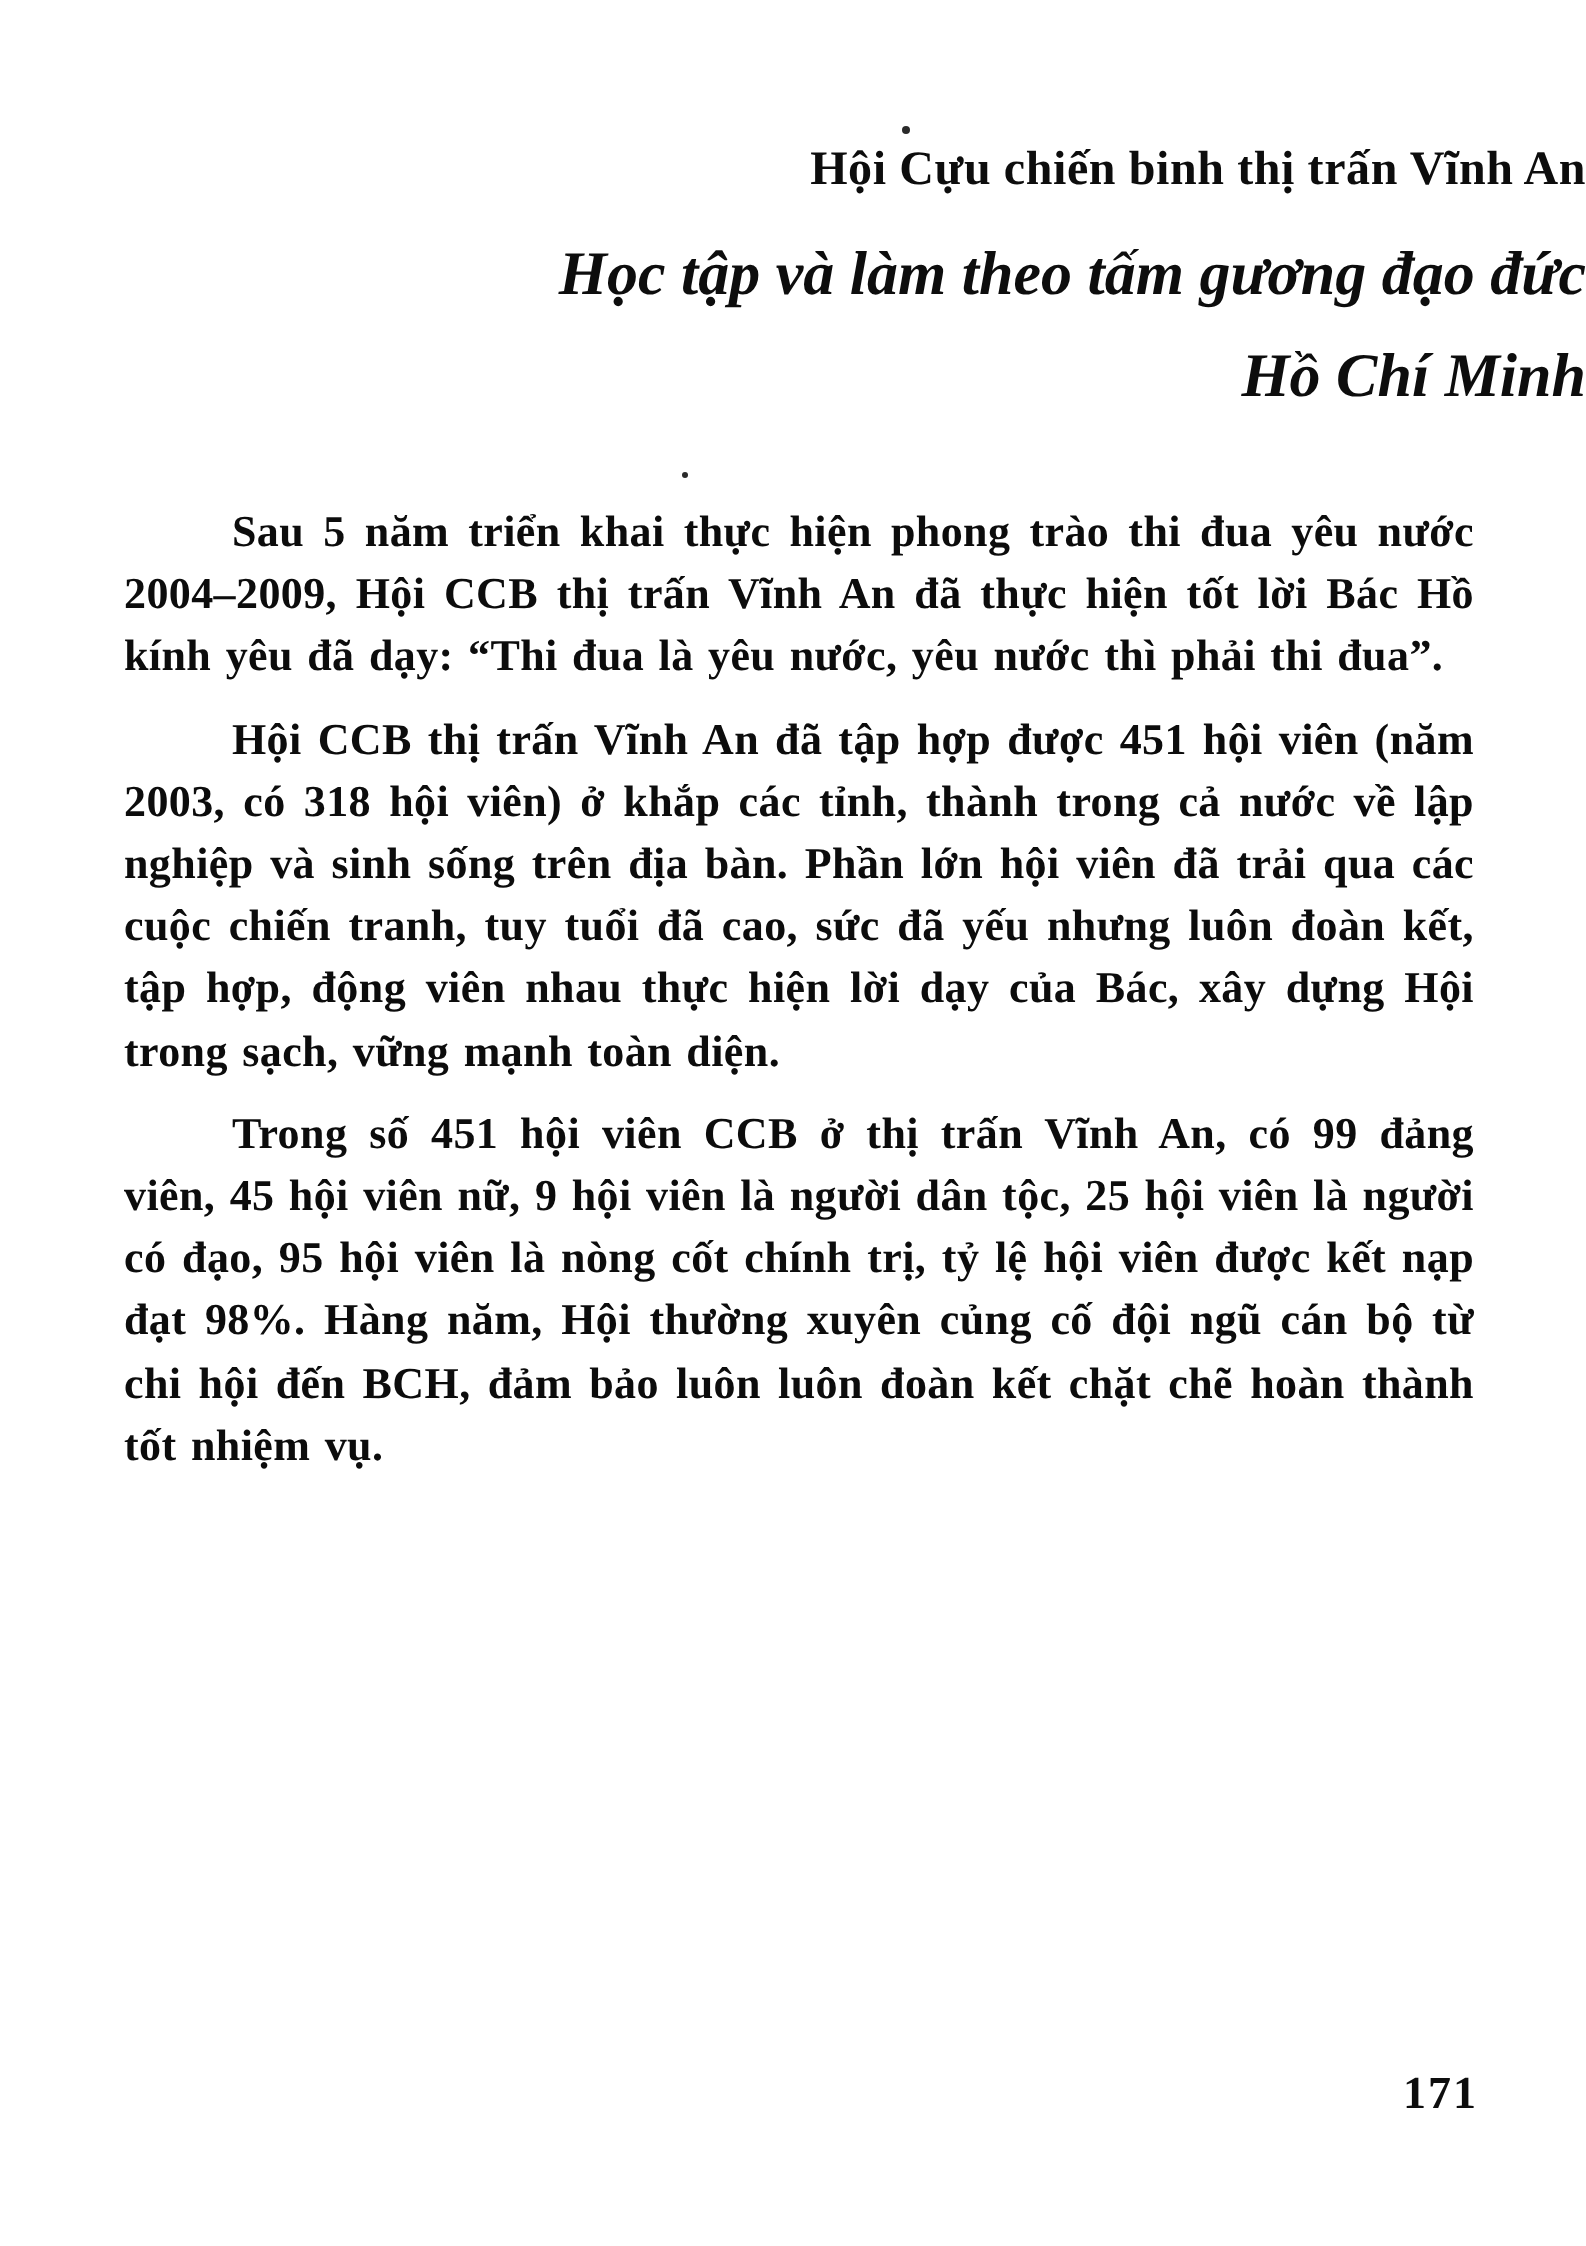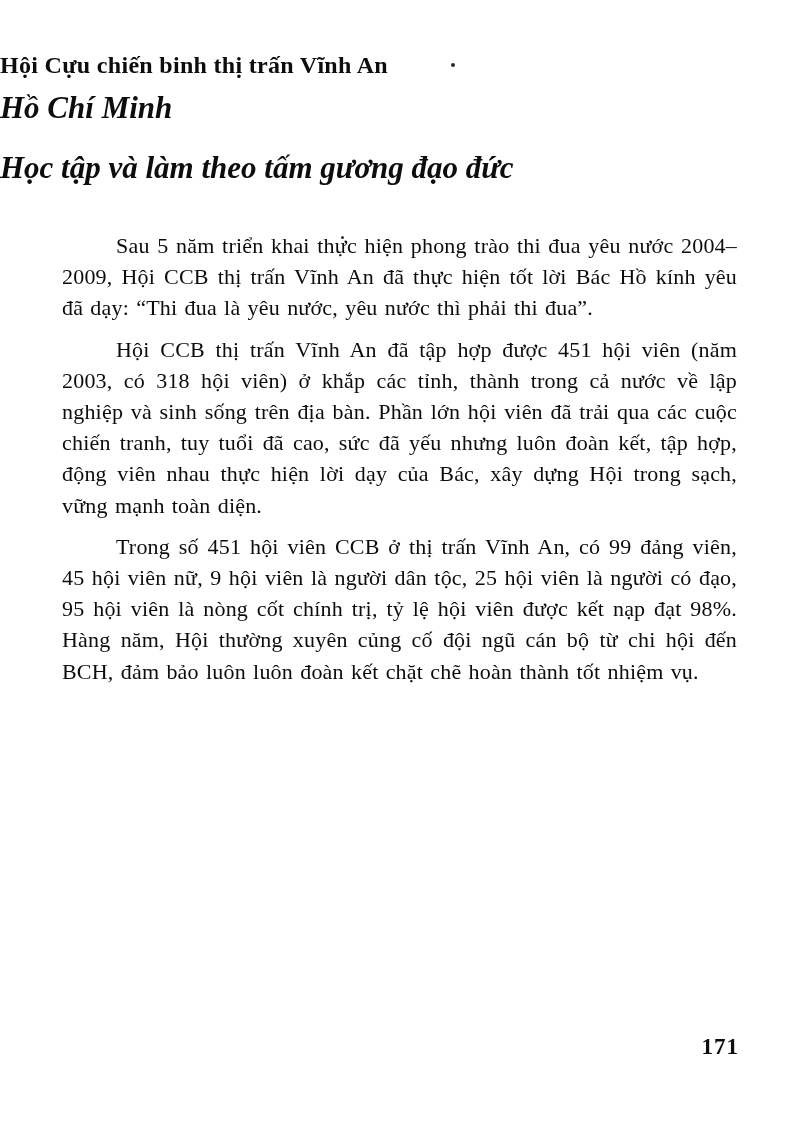--- a/index.html
+++ b/index.html
@@ -9,38 +9,38 @@
   .page {
     position: relative;
     width: 793px;
     height: 1123px;
     margin: 0 auto;
     background: #ffffff;
     color: #0d0d0d;
     overflow: hidden;
   }
 
-  .heading { text-align: left; padding-top: 48px; }
+  .heading { text-align: right; padding-top: 68px; }
 
   .heading-org {
     font-size: 24px;
     font-weight: bold;
     line-height: 34px;
     letter-spacing: 0.3px;
   }
 
   .heading-title {
     font-size: 31px;
     font-weight: bold;
     font-style: italic;
     line-height: 51px;
   }
   .heading-title.first { margin-top: 9px; }
 
-  .body-text { margin: 37px 56px 0 62px; }
+  .body-text { margin: 37px 56px 0 62px; font-weight: bold; }
 
   .body-text p {
     font-size: 22px;
     line-height: 31.2px;
     text-align: justify;
     text-indent: 54px;
     letter-spacing: 0.2px;
     word-spacing: 1.5px;
     margin-bottom: 10px;
     color: #0c0c0c;
@@ -62,22 +62,22 @@
     border-radius: 50%;
   }
 </style>
 </head>
 <body>
 
 <div class="page">
 
   <div class="heading">
     <div class="heading-org">Hội Cựu chiến binh thị trấn Vĩnh An</div>
+    <div class="heading-title first">Học tập và làm theo tấm gương đạo đức</div>
     <div class="heading-title">Hồ Chí Minh</div>
-    <div class="heading-title first">Học tập và làm theo tấm gương đạo đức</div>
   </div>
 
   <div class="body-text">
     <p>Sau 5 năm triển khai thực hiện phong trào thi đua yêu nước 2004–2009, Hội CCB thị trấn Vĩnh An đã thực hiện tốt lời Bác Hồ kính yêu đã dạy: “Thi đua là yêu nước, yêu nước thì phải thi đua”.</p>
     <p>Hội CCB thị trấn Vĩnh An đã tập hợp được 451 hội viên (năm 2003, có 318 hội viên) ở khắp các tỉnh, thành trong cả nước về lập nghiệp và sinh sống trên địa bàn. Phần lớn hội viên đã trải qua các cuộc chiến tranh, tuy tuổi đã cao, sức đã yếu nhưng luôn đoàn kết, tập hợp, động viên nhau thực hiện lời dạy của Bác, xây dựng Hội trong sạch, vững mạnh toàn diện.</p>
     <p>Trong số 451 hội viên CCB ở thị trấn Vĩnh An, có 99 đảng viên, 45 hội viên nữ, 9 hội viên là người dân tộc, 25 hội viên là người có đạo, 95 hội viên là nòng cốt chính trị, tỷ lệ hội viên được kết nạp đạt 98%. Hàng năm, Hội thường xuyên củng cố đội ngũ cán bộ từ chi hội đến BCH, đảm bảo luôn luôn đoàn kết chặt chẽ hoàn thành tốt nhiệm vụ.</p>
   </div>
 
   <div class="page-number">171</div>
 

